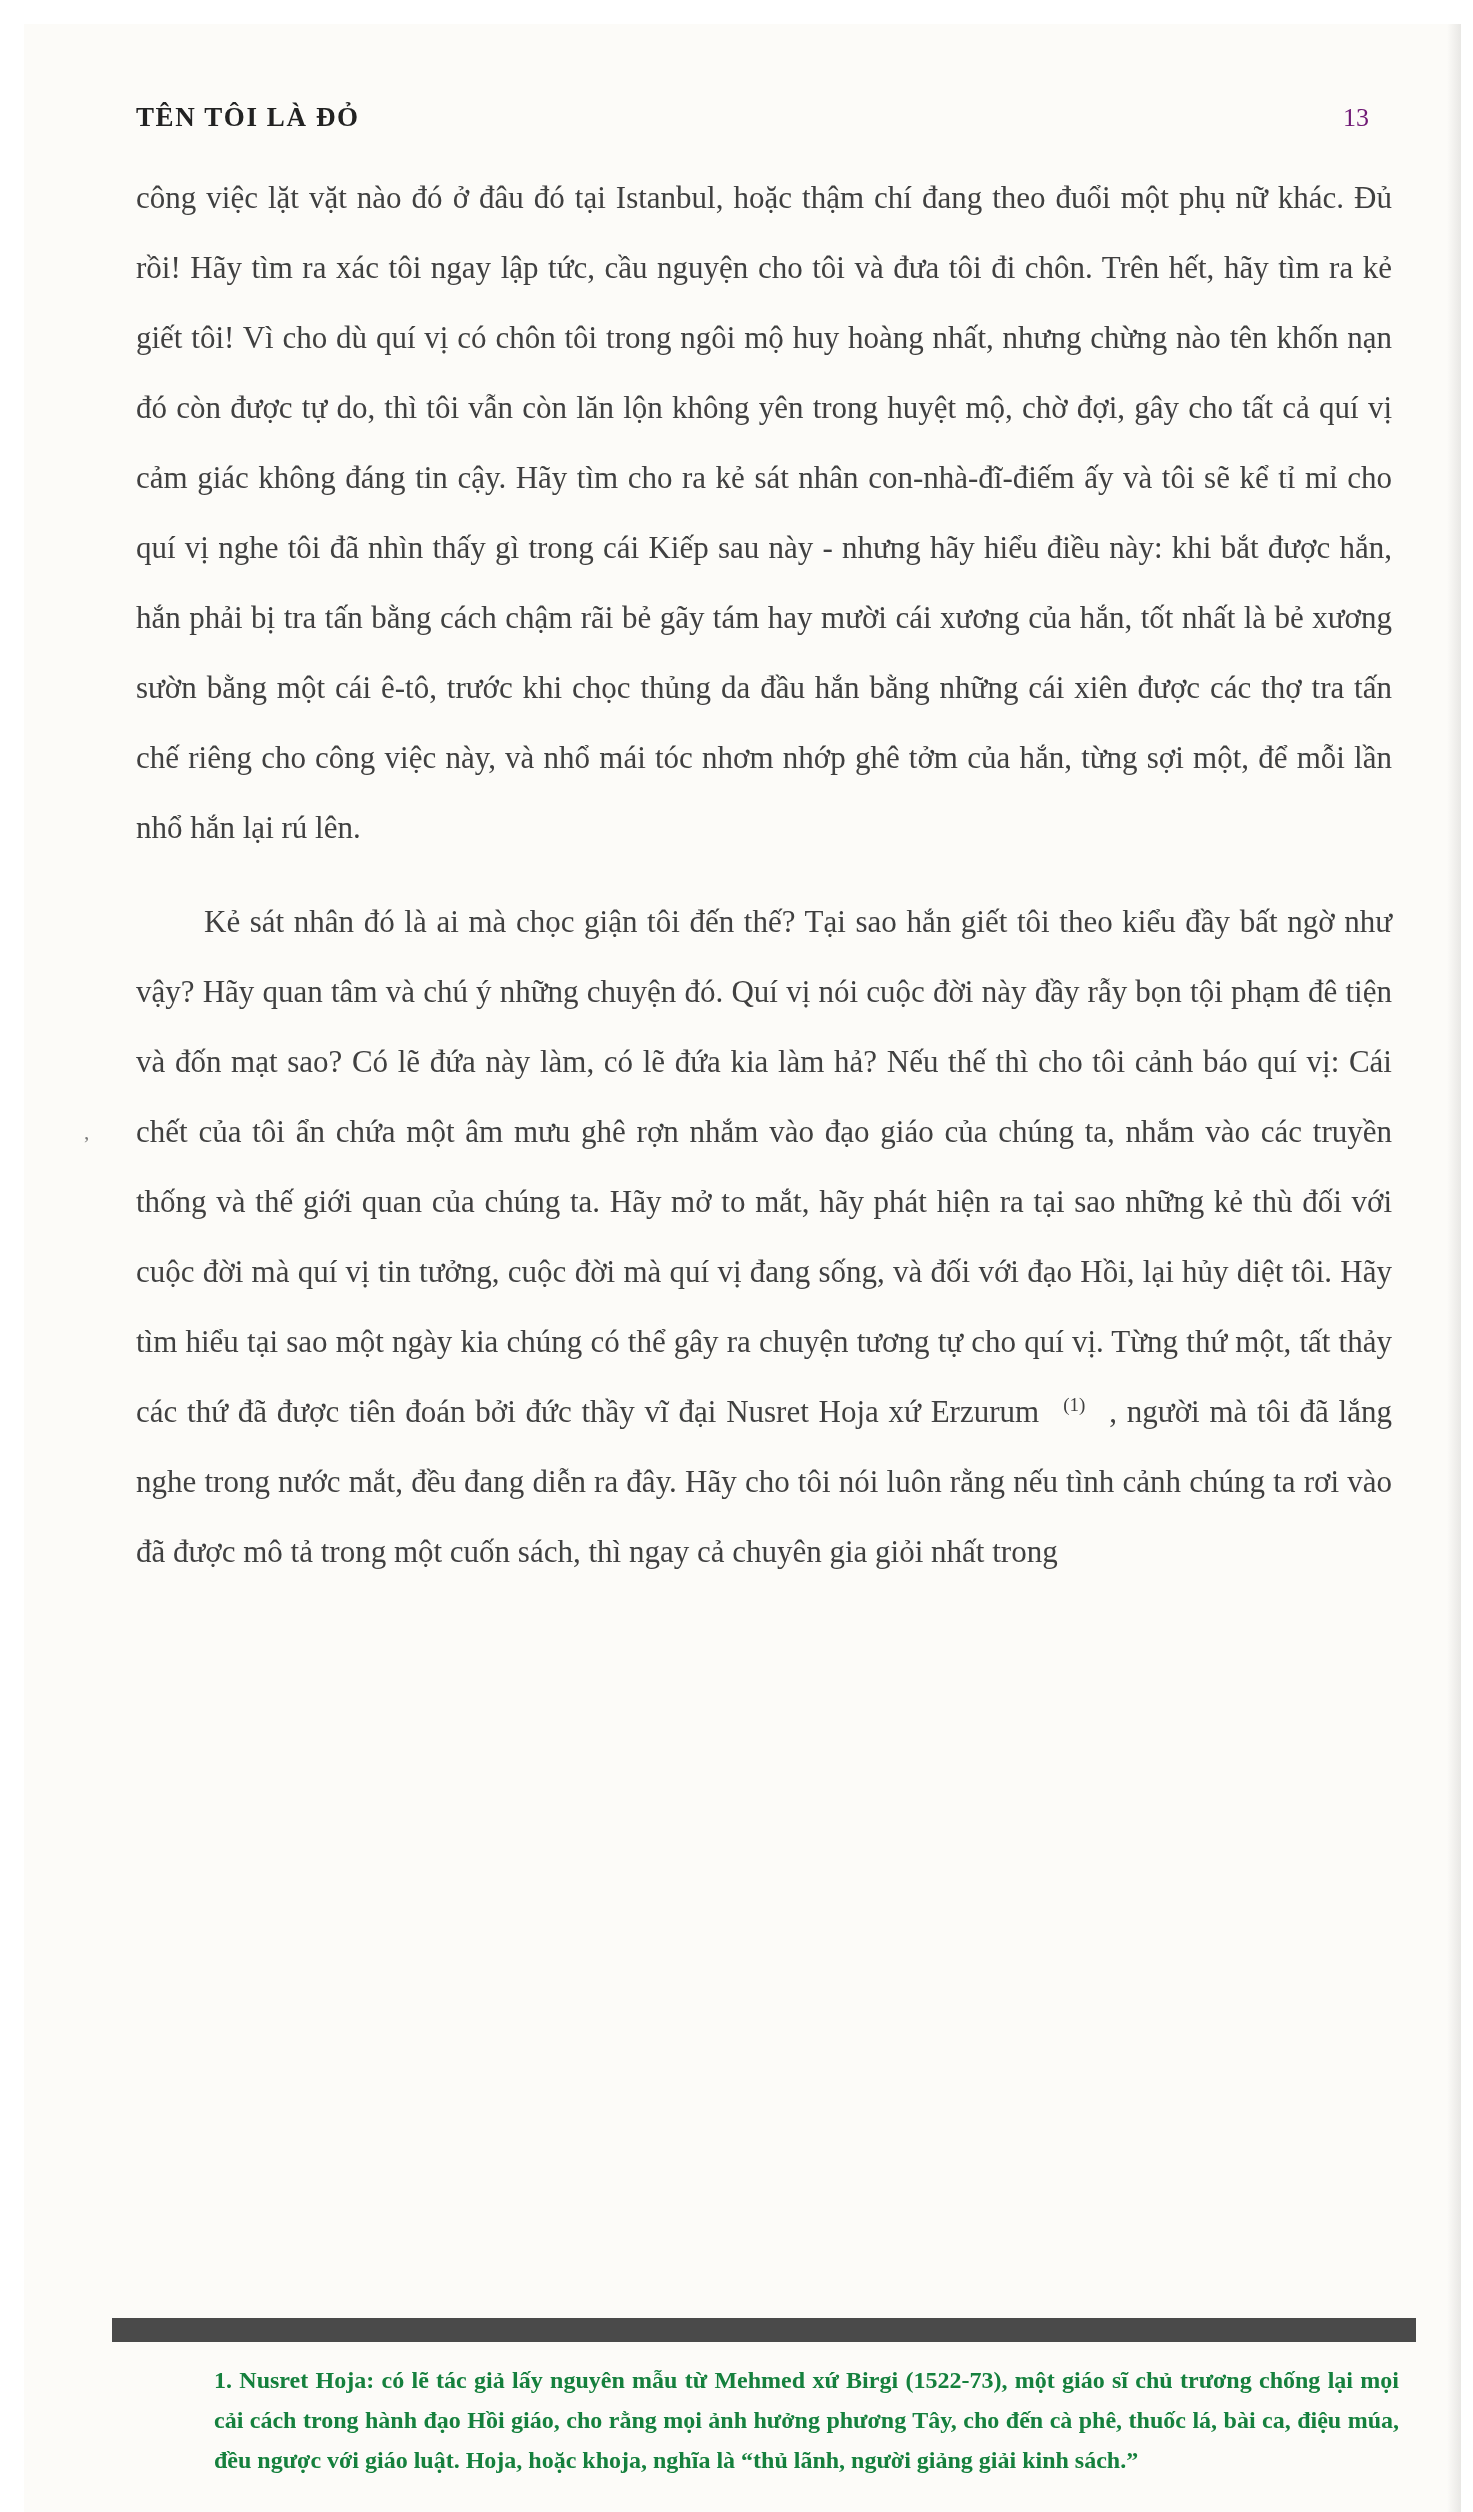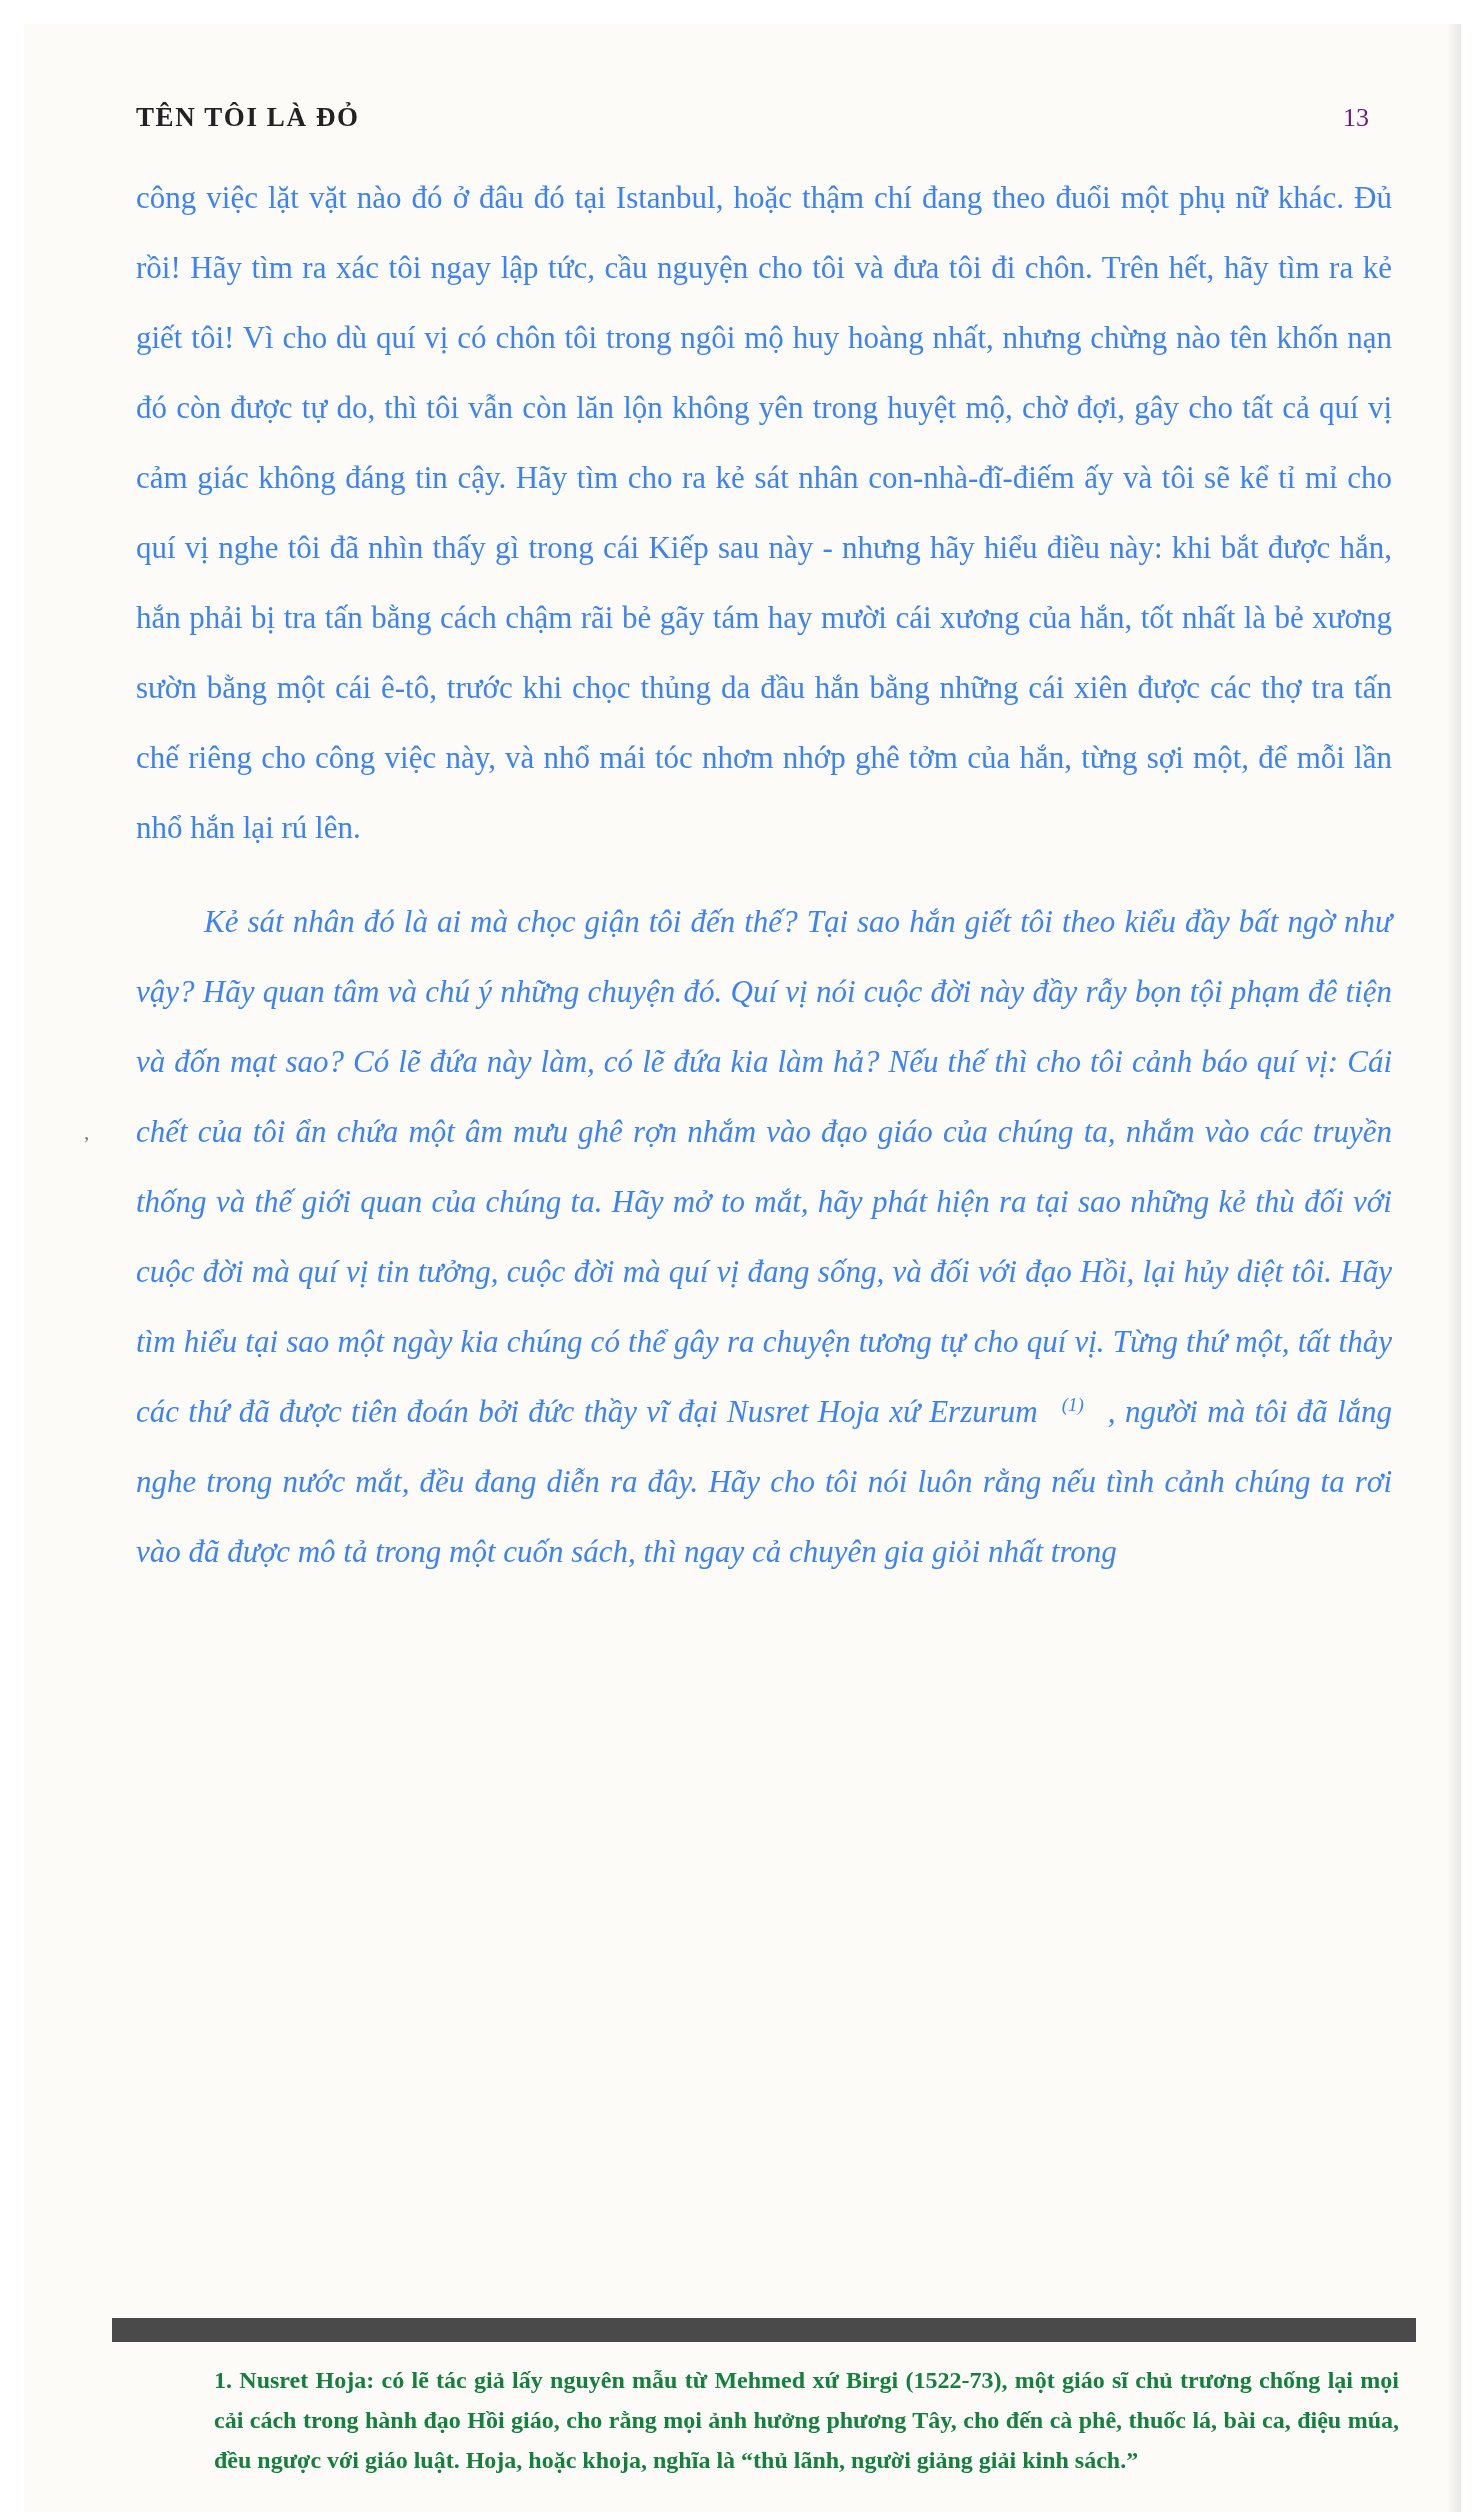--- a/index.html
+++ b/index.html
@@ -42,24 +42,24 @@
     font-size: 26px;
     color: #701a75;
   }
   .body-text {
     position: absolute;
     top: 115px; left: 88px;
     width: 1304px;
     font-size: 31px;
     line-height: 70px;
     text-align: justify;
-    color: #3b82f6;
+    color: #404040;
   }
   .para { text-align: justify; }
-  .para-indent { text-indent: 56px; font-style: italic; }
+  .para-indent { text-indent: 56px; }
   sup.fnref {
     font-size: 19px;
     vertical-align: super;
     line-height: 0;
   }
   .footnote-rule {
     position: absolute;
     top: 2294px; left: 88px;
     width: 1304px; height: 1.6px;
     background: #4a4a4a;

